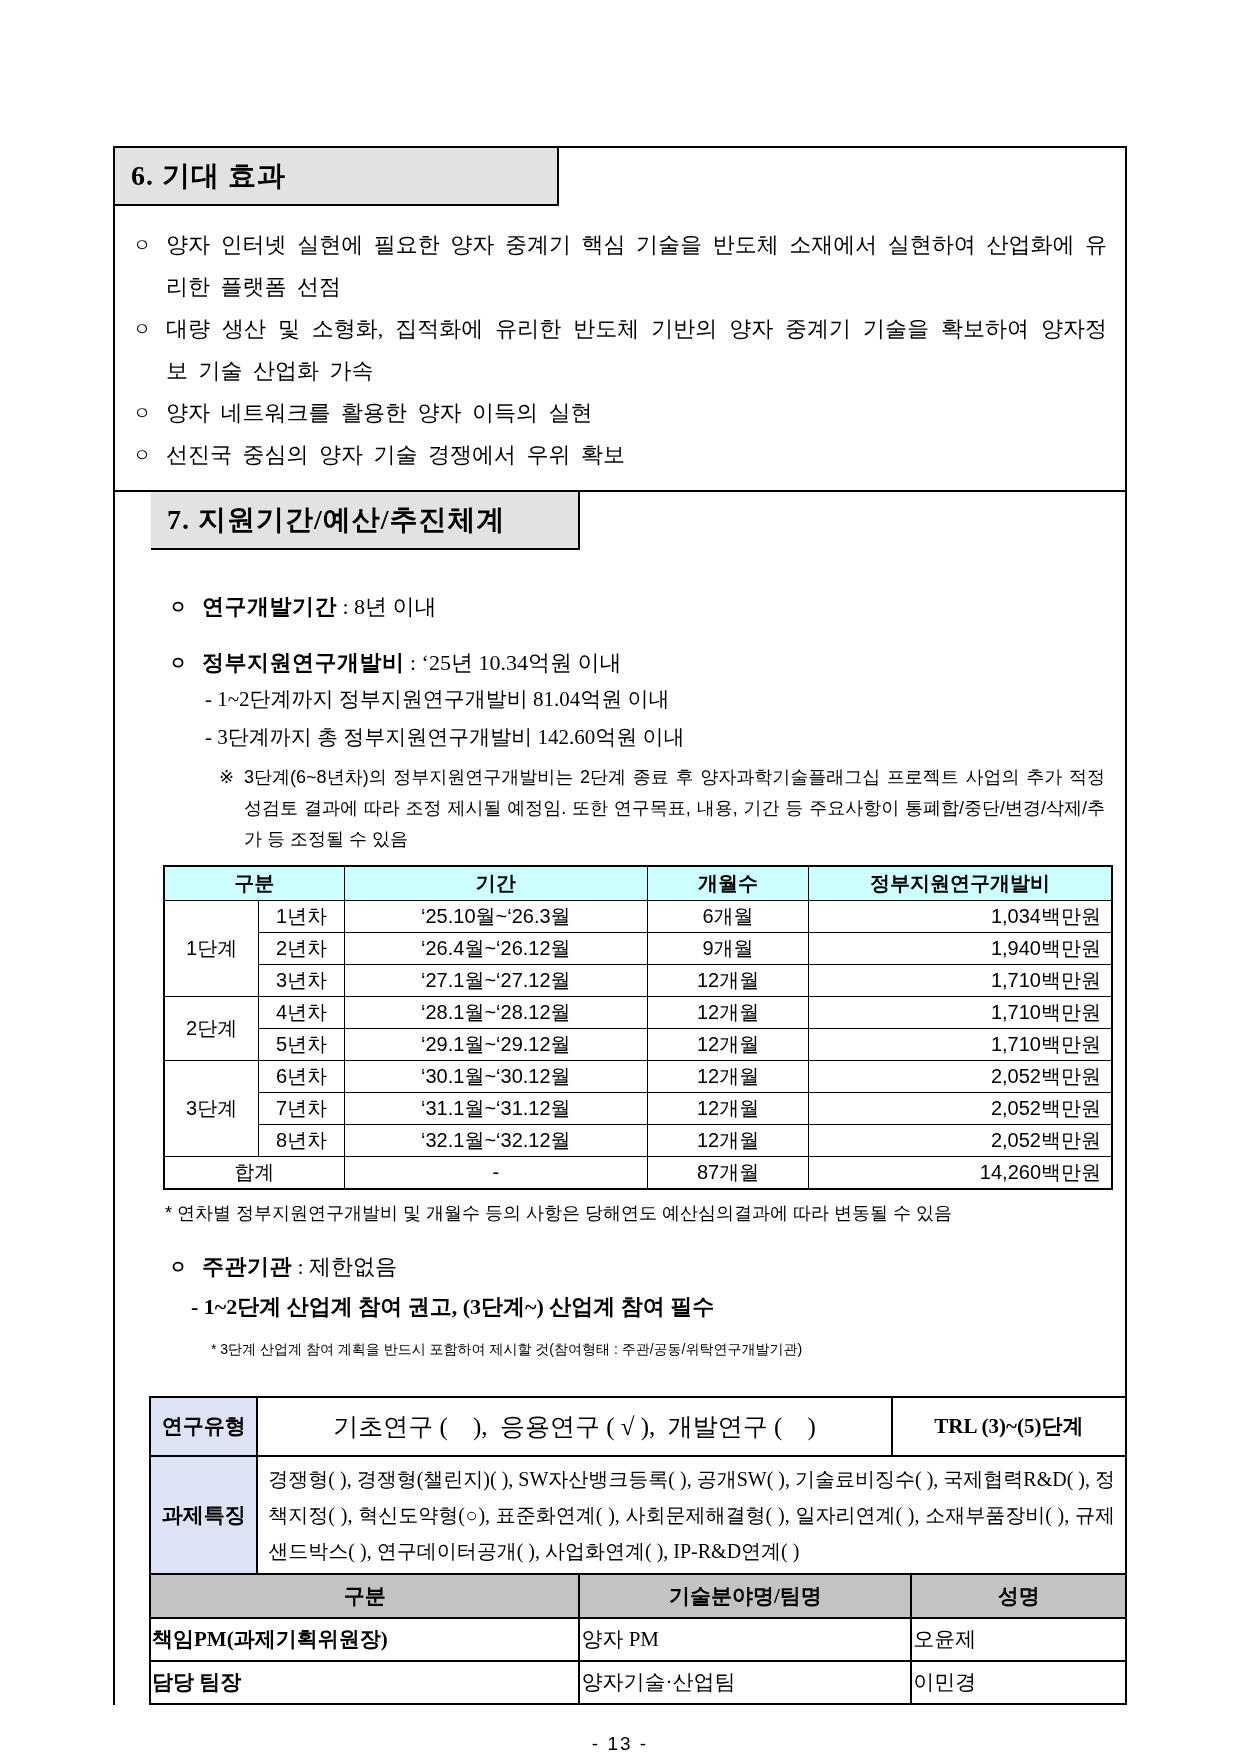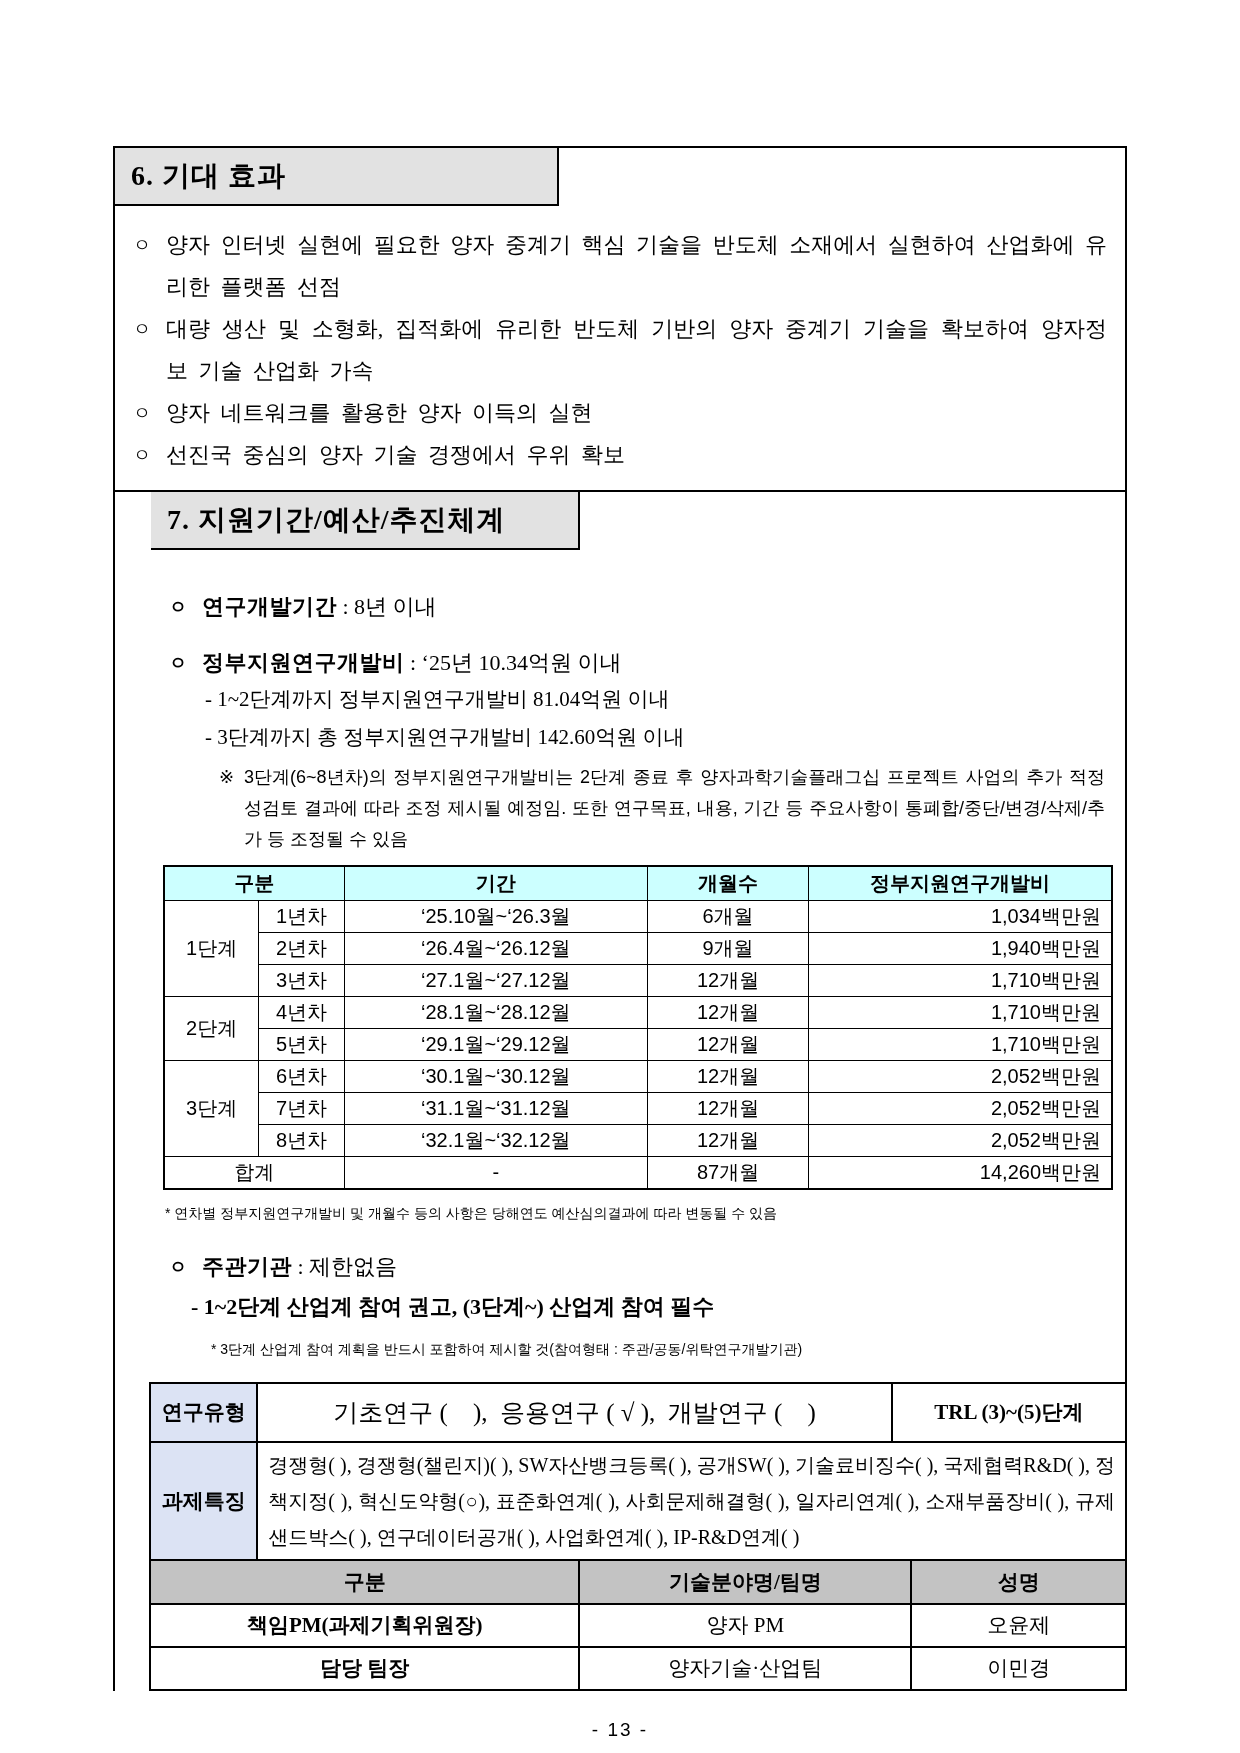--- a/index.html
+++ b/index.html
@@ -53,37 +53,37 @@
     font-size:14px;line-height:30px;margin:8px 0 4px 48px;
   }
 
   
   table{border-collapse:collapse;}
   .budget{width:100%;margin:10px 0 6px 0;border:2px solid var(--border-color);
     font-family:"Liberation Sans","DejaVu Sans",sans-serif;font-size:20px;}
   .budget th,.budget td{border:1px solid var(--border-color);padding:2px 6px;text-align:center;height:30px;}
   .budget th{background:var(--budget-header-bg);font-weight:bold;height:34px;}
   .budget td.amt{text-align:right;padding-right:10px;}
-  .footnote{font-family:"Liberation Sans","DejaVu Sans",sans-serif;font-size:14px;line-height:30px;margin:8px 2px 16px 2px;}
+  .footnote{font-family:"Liberation Sans","DejaVu Sans",sans-serif;font-size:18px;line-height:30px;margin:8px 2px 16px 2px;}
 
   
   .type-table,.pm-table{
     width:calc(100% + 4px);margin:0 -2px;
     border:2px solid var(--border-color);
   }
-  .type-table{}
+  .type-table{margin-top:14px;}
   .type-table th,.type-table td,.pm-table th,.pm-table td{border:2px solid var(--border-color);}
   .type-table .lab{background:var(--label-cell-bg);font-weight:bold;font-size:21px;text-align:center;width:11%;}
   .type-table .rt-val{font-size:25px;text-align:center;white-space:pre-wrap;width:65%;padding:12px 6px;}
   .type-table .trl{font-size:21px;font-weight:bold;text-align:center;width:24%;}
   .type-table .feature{font-size:20px;line-height:36px;text-align:justify;padding:4px 10px;border-radius:10px;}
 
   .pm-table{margin-top:-2px;}
   .pm-table th{background:var(--pm-header-bg);font-weight:bold;font-size:21px;height:44px;}
-  .pm-table td{font-size:21px;text-align:center;height:43px;}
+  .pm-table td{font-size:21px;text-align:left;height:43px;}
   .pm-table td.role{font-weight:bold;}
   .pm-col1{width:44%;} .pm-col2{width:34%;} .pm-col3{width:22%;}
 
   .page-num{ text-align:center;font-size:19px;margin-top:28px;letter-spacing:2px;
     font-family:"Liberation Sans","DejaVu Sans",sans-serif;}
 </style>
 </head>
 <body>
 
 <div class="page">

